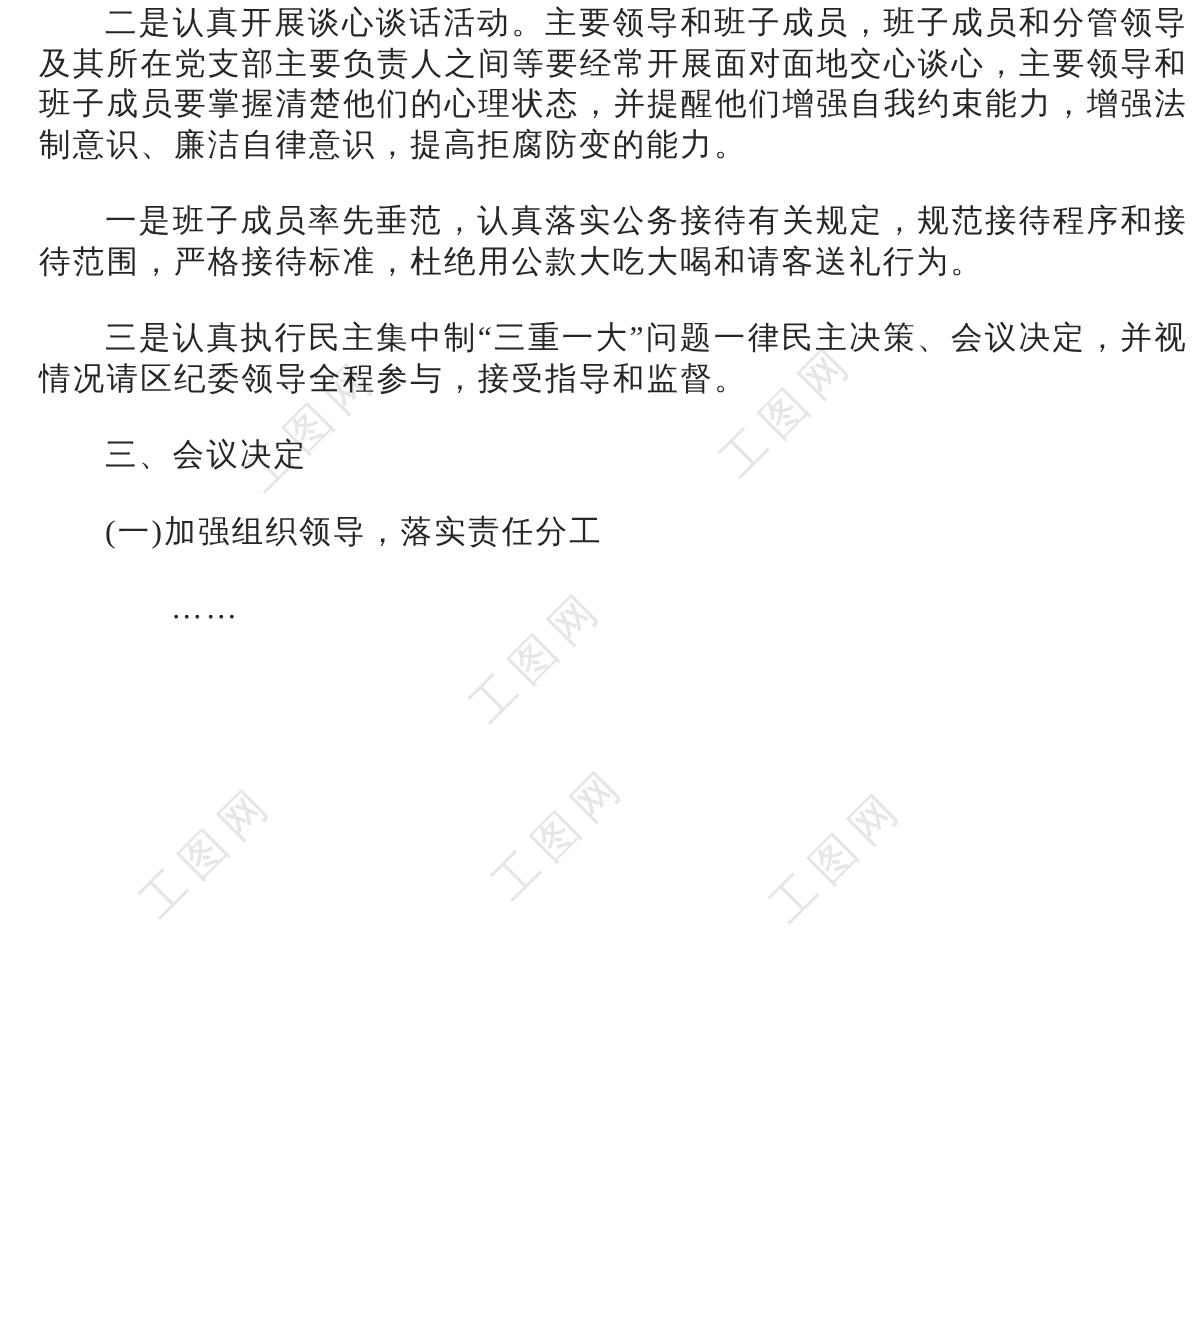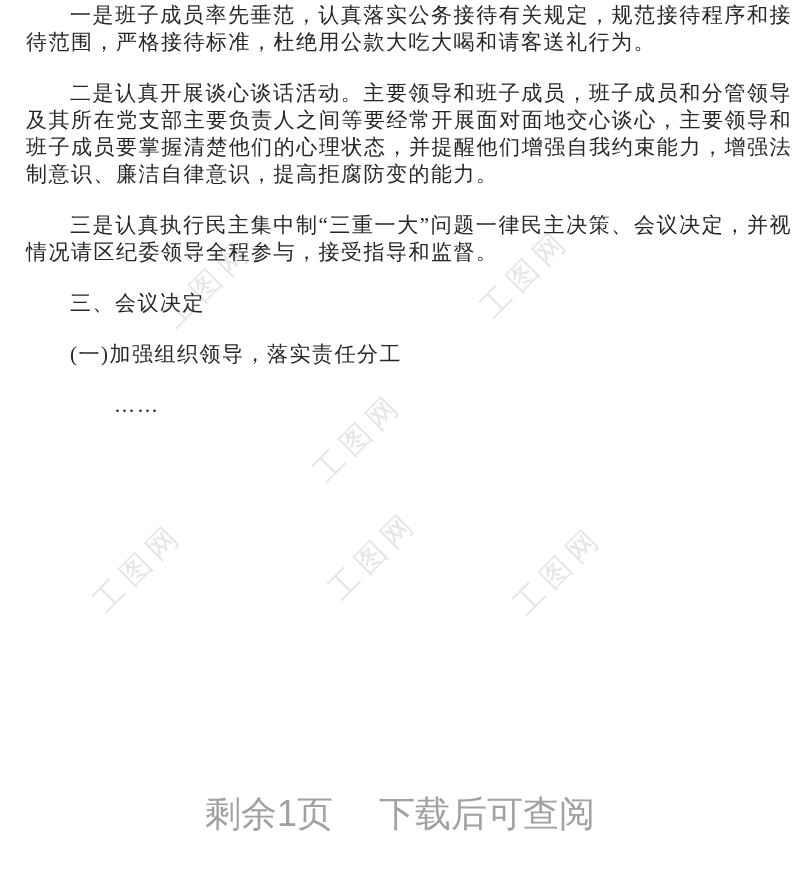--- a/index.html
+++ b/index.html
@@ -69,25 +69,22 @@
   <div class="wm-layer">
     <div class="wm wm-1">工图网</div>
     <div class="wm wm-2">工图网</div>
     <div class="wm wm-3">工图网</div>
     <div class="wm wm-4">工图网</div>
     <div class="wm wm-5">工图网</div>
     <div class="wm wm-6">工图网</div>
   </div>
 
   <div class="content">
+    <p class="para">二是认真开展谈心谈话活动。主要领导和班子成员，班子成员和分管领导及其所在党支部主要负责人之间等要经常开展面对面地交心谈心，主要领导和班子成员要掌握清楚他们的心理状态，并提醒他们增强自我约束能力，增强法制意识、廉洁自律意识，提高拒腐防变的能力。</p>
     <p class="para">一是班子成员率先垂范，认真落实公务接待有关规定，规范接待程序和接待范围，严格接待标准，杜绝用公款大吃大喝和请客送礼行为。</p>
-    <p class="para">二是认真开展谈心谈话活动。主要领导和班子成员，班子成员和分管领导及其所在党支部主要负责人之间等要经常开展面对面地交心谈心，主要领导和班子成员要掌握清楚他们的心理状态，并提醒他们增强自我约束能力，增强法制意识、廉洁自律意识，提高拒腐防变的能力。</p>
     <p class="para">三是认真执行民主集中制“三重一大”问题一律民主决策、会议决定，并视情况请区纪委领导全程参与，接受指导和监督。</p>
     <p class="para">三、会议决定</p>
     <p class="para">(一)加强组织领导，落实责任分工</p>
     <p class="para ellipsis-line">……</p>
   </div>
 
-  <div class="preview-footer">
-    <span>剩余1页</span><span class="footer-gap">下载后可查阅</span>
-  </div>
 
 </div>
 
 </body></html>

